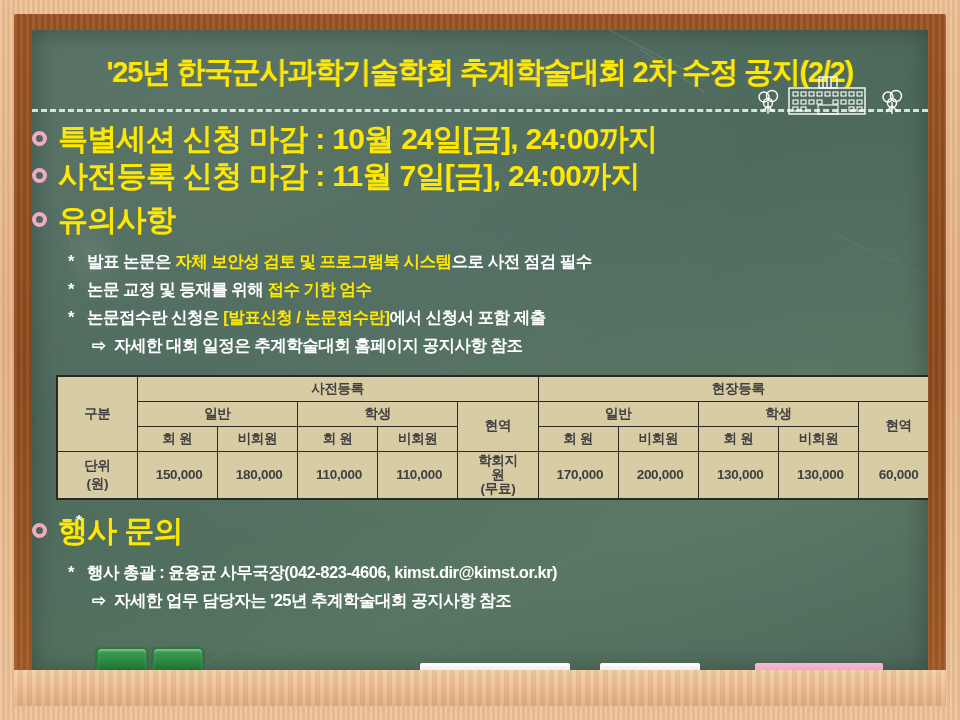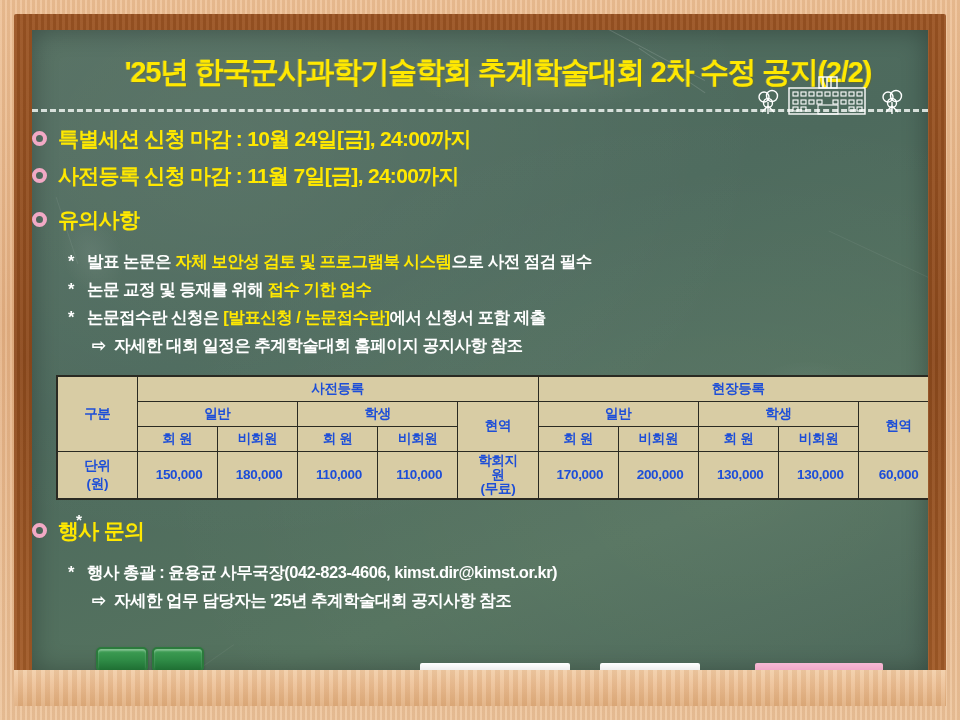--- a/index.html
+++ b/index.html
@@ -48,21 +48,21 @@
   .sm3 { left:380px; top:30px; width:260px; height:50px;
          background:radial-gradient(ellipse,rgba(255,255,255,0.05),rgba(255,255,255,0) 70%); }
   .scratch { position:absolute; background:rgba(255,255,255,0.14); height:1px; pointer-events:none; }
   .sc1 { left:560px; top:22px; width:120px; transform:rotate(28deg); }
   .sc2 { left:600px; top:40px; width:80px;  transform:rotate(34deg); }
   .sc3 { left:0px;   top:200px; width:70px; transform:rotate(72deg); opacity:.5;}
   .sc4 { left:790px; top:230px; width:140px; transform:rotate(25deg); opacity:.45;}
   .sc5 { left:120px; top:640px; width:90px; transform:rotate(-35deg); opacity:.4;}
 
   
-  .title-wrap { position:absolute; left:0; top:6px; width:100%; height:72px;margin-left:18px; }
+  .title-wrap { position:absolute; left:0; top:6px; width:100%; height:72px; }
   .title {
     color:#ffe800; font-weight:bold; font-size:30px; letter-spacing:-1.2px;
     text-align:center; white-space:nowrap; line-height:72px;
     text-shadow: 1px 1px 0 rgba(120,110,0,0.35), -1px 0 0 rgba(255,255,160,0.25);
     transform:scaleX(0.96); transform-origin:center;
   }
   .divider {
     position:absolute; left:0px; right:0px; top:79px; height:0;
     border-top:3px dashed #dfe7e2; opacity:.95;
   }
@@ -72,21 +72,21 @@
 
   
   .content { position:absolute; left:0; top:92px; right:0; bottom:0; }
 
   .bullet {
     display:inline-block; width:15px; height:15px; border-radius:50%;
     border:4.5px solid #f2a9c5; margin-right:11px; flex:none;
   }
   .lvl1 {
     position:relative; padding-left:26px; margin-bottom:3px;
-    color:#ffe800; font-size:21px; font-weight:bold; letter-spacing:-0.7px;
+    color:#ffe800; font-size:30px; font-weight:bold; letter-spacing:-0.7px;
     white-space:nowrap; line-height:34px;
   }
   .lvl1 .bullet { position:absolute; left:0; top:9px; margin:0; }
 
   .lvl2 {
     position:relative; padding-left:55px; color:#ffffff;
     font-size:16.5px; font-weight:bold; letter-spacing:-0.5px;
     line-height:28px; white-space:nowrap;
   }
   .lvl2 .star { position:absolute; left:36px; top:0; }
@@ -112,21 +112,21 @@
   
   .table-wrap { padding-left:24px; padding-right:14px; margin-top:5px; }
   table.fees {
     border-collapse:collapse; width:884px;
     background:#d8cca4; table-layout:fixed;
     border:2px solid #2a2a22;
   }
   table.fees td {
     border:1.3px solid #2a2a22;
     text-align:center; vertical-align:middle;
-    color:#1d4ed8; font-weight:bold;
+    color:#404040; font-weight:bold;
     font-size:13.5px; letter-spacing:-0.3px;
     padding:2px 18px; height:25px;
   }
   td.hdr { font-size:14px; letter-spacing:1px; }
   td.sub { font-size:13.5px; letter-spacing:1px; }
   td.gubun { font-size:14.5px; letter-spacing:1px; }
   td.val { font-size:13.5px; letter-spacing:0.2px; height:38px; }
   td.free { font-size:12px; line-height:14px; letter-spacing:-0.3px;margin-top:12px; }
 
   

